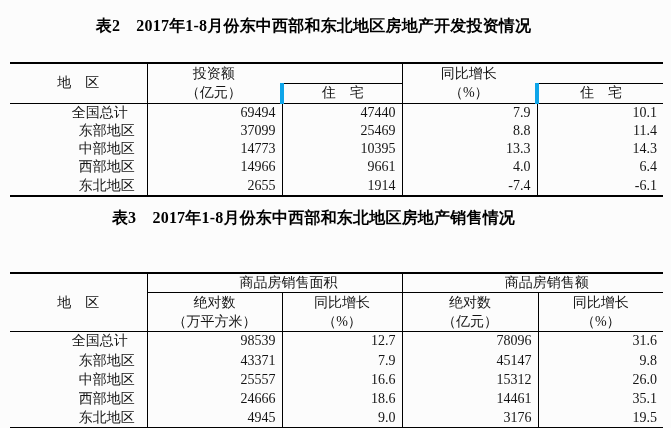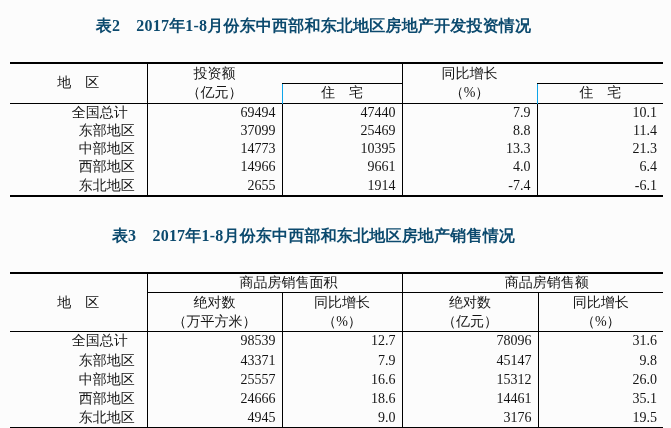--- a/index.html
+++ b/index.html
@@ -10,46 +10,46 @@
     background:#fcfcfc;
     overflow:hidden;
     font-family:"Liberation Serif","DejaVu Serif",serif;
     color:#141414;
   }
   .tbl-title {
     position:absolute; left:0; width:627px;
     text-align:center;
     font-weight:bold;
     font-size:16px;
-    color:#0c4a6e;
+    color:#000000;
     letter-spacing:0.2px;
   }
   #t2-title { top:16px; }
-  #t3-title { top:226px; }
+  #t3-title { top:208px; }
 
   table.stat {
     position:absolute; left:10px; width:653px;
     border-collapse:collapse;
     table-layout:fixed;
     border-top:2px solid #000;
     border-bottom:2px solid #000;
     font-size:14px;
   }
   #table2 { top:62px; }
   #table3 { top:272px; }
 
   th { font-weight:normal; text-align:center; vertical-align:middle; padding:0; }
   td { vertical-align:middle; padding:0; }
   .two-line { white-space:pre-line; line-height:19px; }
 
   
   #table2 .region-h  { border-right:1px solid #000; }
   #table2 .growth-h  { border-left:1px solid #000; }
   #table2 .spacer    { border-bottom:1px solid #000; }
-  #table2 tr.hr2 th  { border-left:1px solid #0ea5e9; }
+  #table2 tr.hr2 th  { border-left:4px solid #0ea5e9; }
   #table2 tr.hr1 { height:20px; }
   #table2 tr.hr2 { height:20px; }
   #table2 tbody tr { height:18.4px; }
 
   
   #table3 .region-h   { border-right:1px solid #000; }
   #table3 .group      { border-bottom:1px solid #000;padding-left:28px; }
   #table3 .group-amt  { border-left:1px solid #000; }
   #table3 tr.hr2 th + th { border-left:1px solid #000; }
   #table3 tr.hr1 { height:18px; }
@@ -106,21 +106,21 @@
           <td class="num">37099</td>
           <td class="num">25469</td>
           <td class="num">8.8</td>
           <td class="num">11.4</td>
         </tr>
         <tr>
           <td class="region">中部地区</td>
           <td class="num">14773</td>
           <td class="num">10395</td>
           <td class="num">13.3</td>
-          <td class="num">21.3</td>
+          <td class="num">14.3</td>
         </tr>
         <tr>
           <td class="region">西部地区</td>
           <td class="num">14966</td>
           <td class="num">9661</td>
           <td class="num">4.0</td>
           <td class="num">6.4</td>
         </tr>
         <tr>
           <td class="region">东北地区</td>

